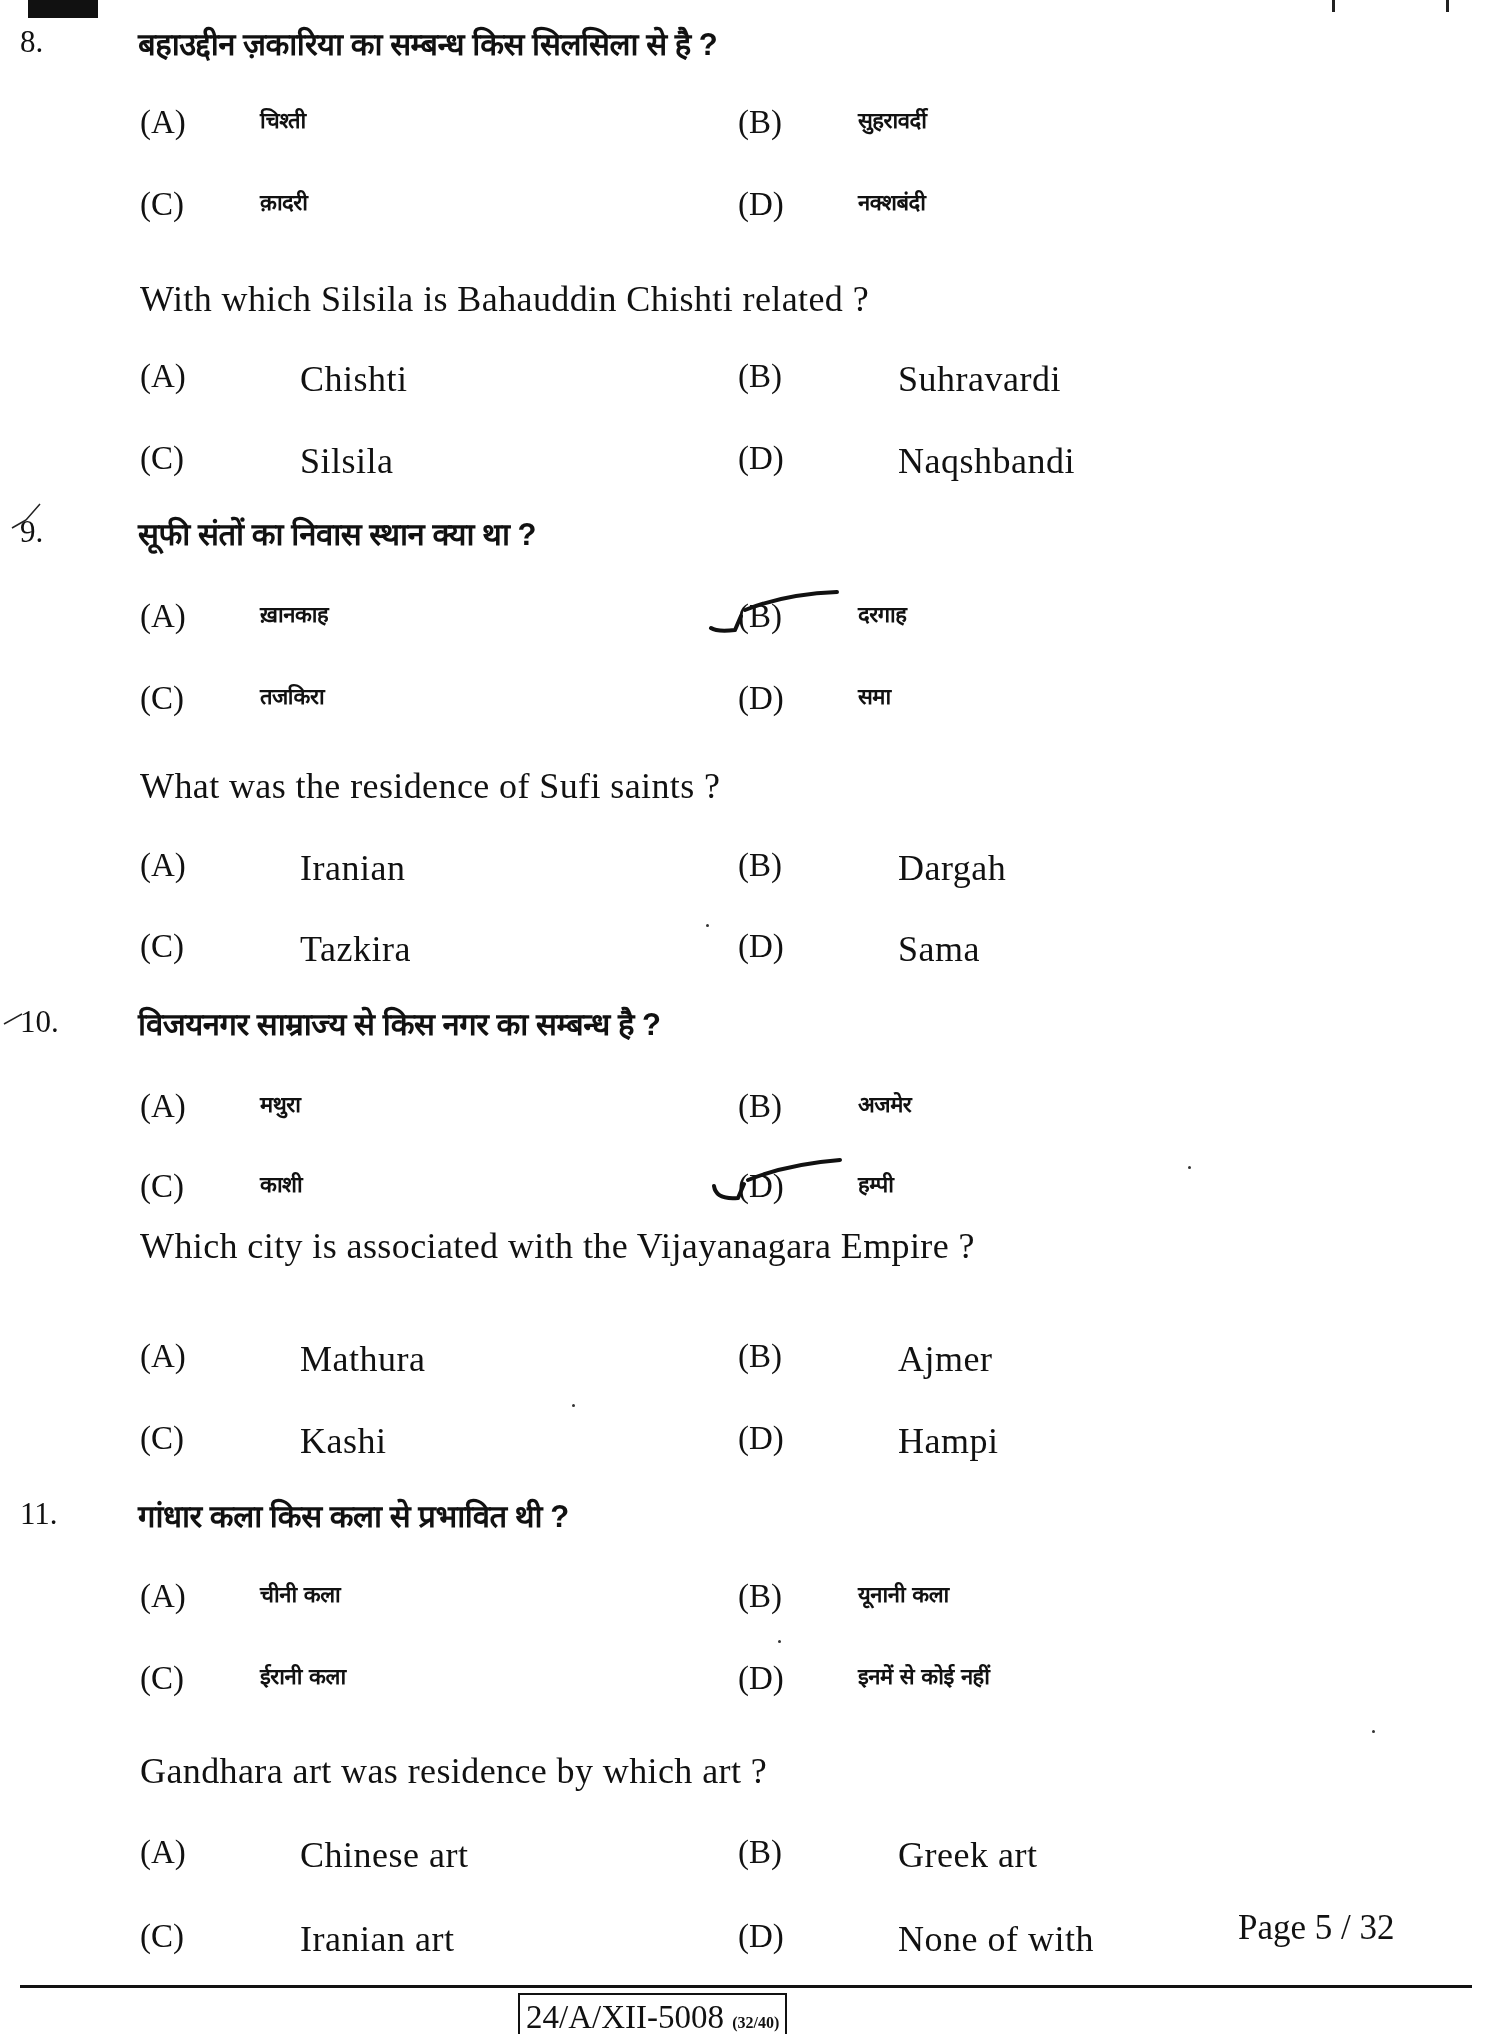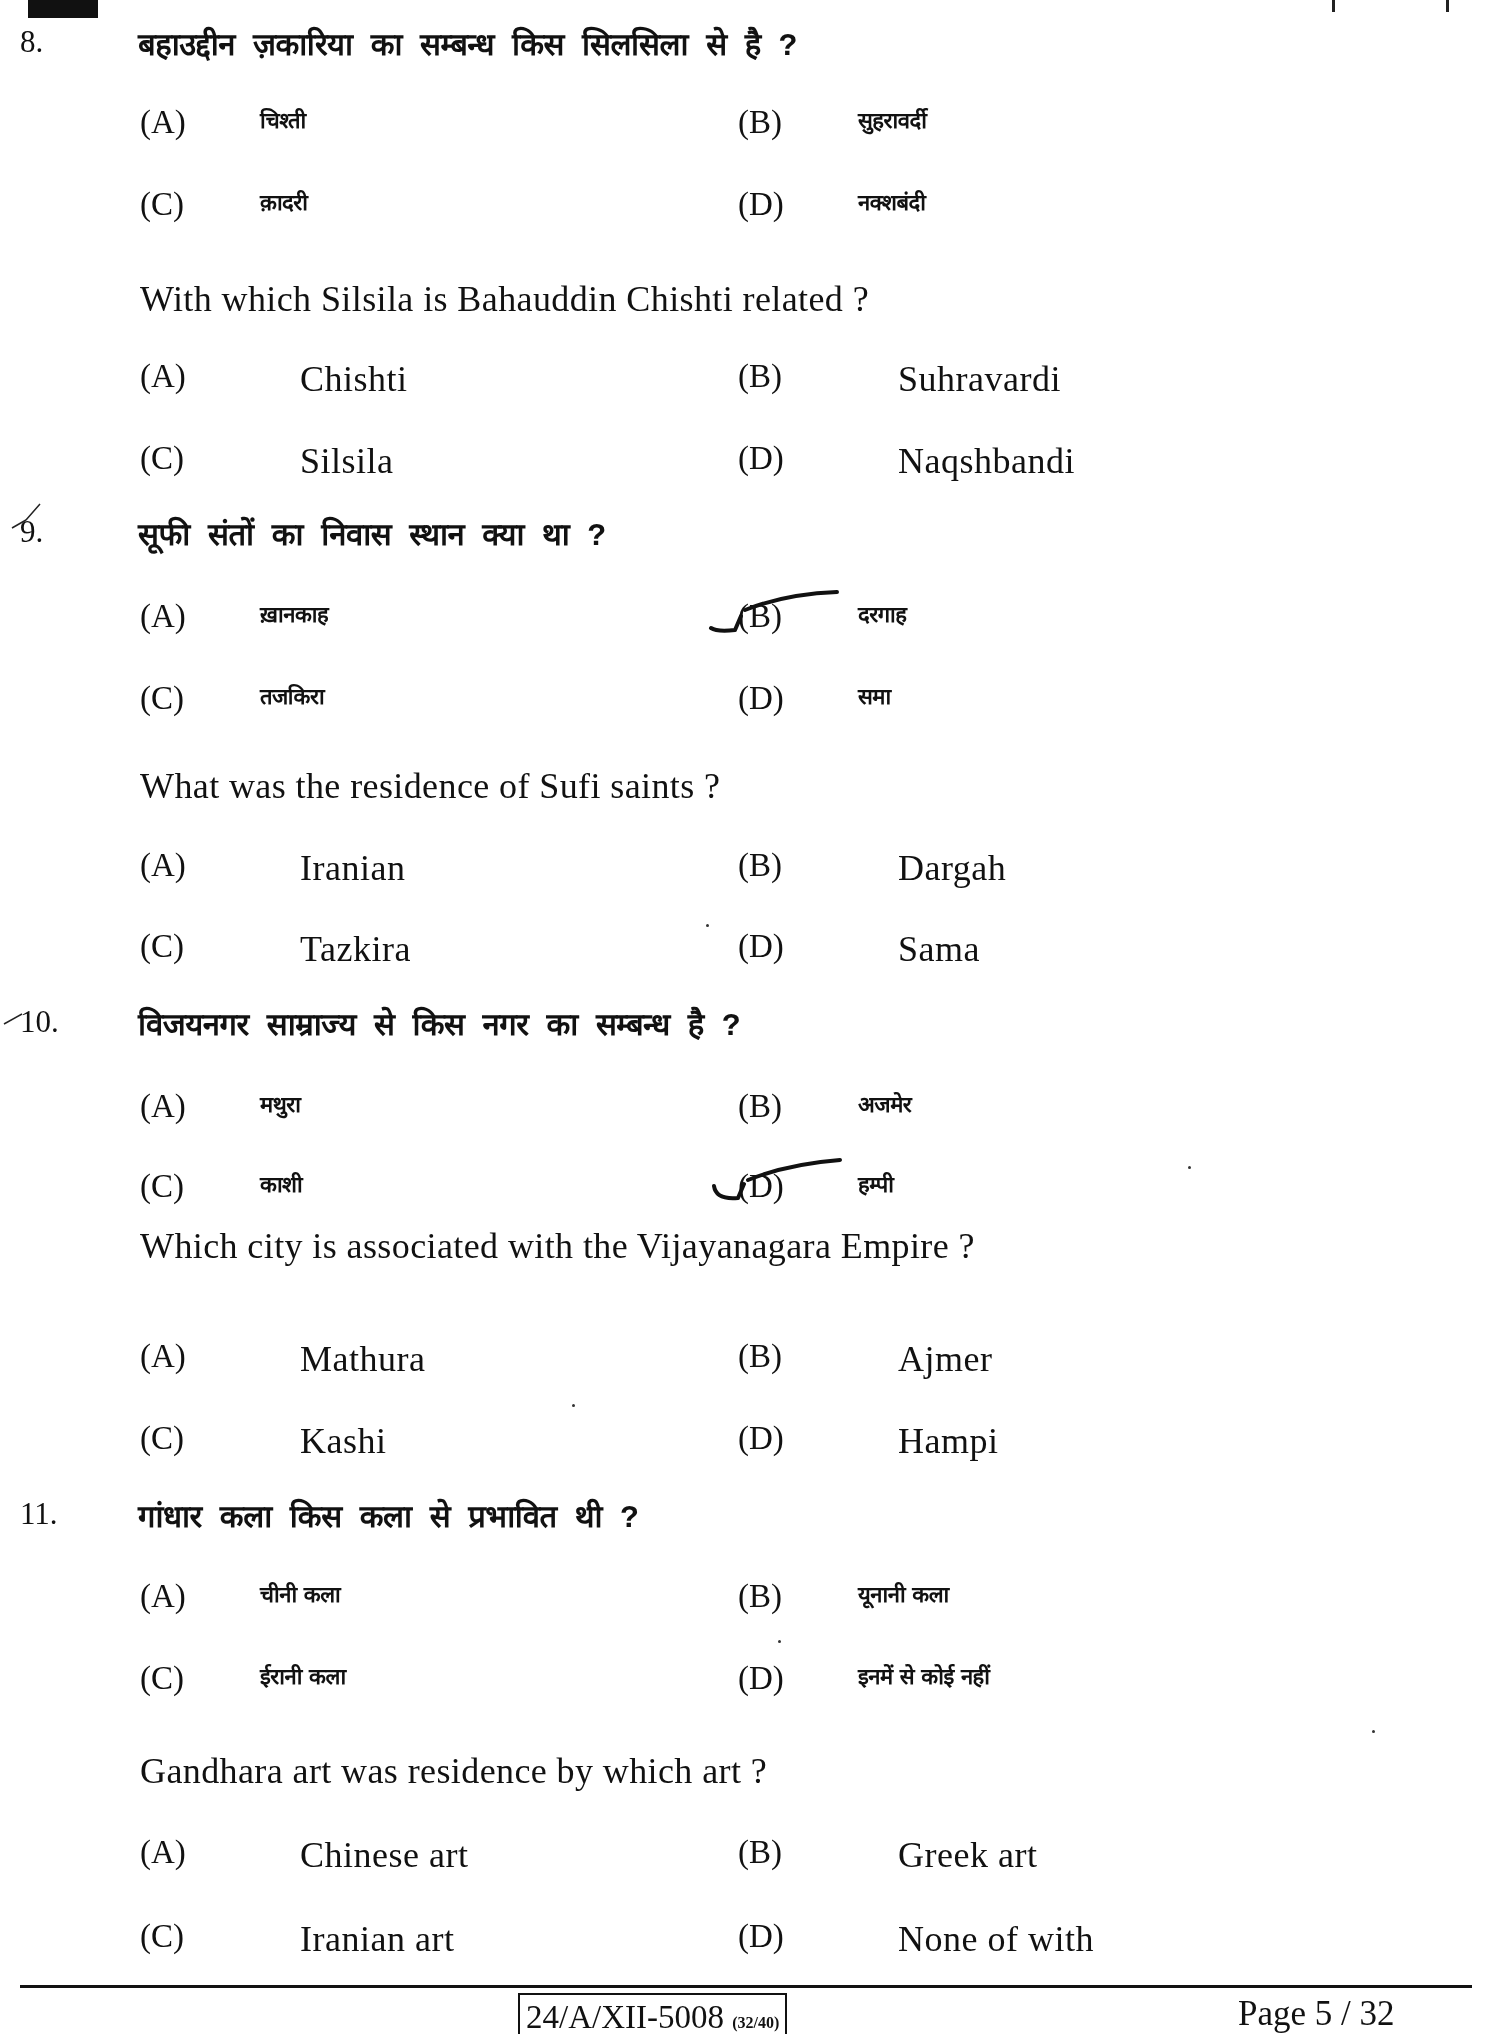--- a/index.html
+++ b/index.html
@@ -3,34 +3,34 @@
 <meta charset="utf-8">
 <style>
   html, body { margin: 0; padding: 0; background: #ffffff; }
   body {
     width: 1505px; height: 2034px; position: relative; overflow: hidden;
     font-family: "DejaVu Serif", "Liberation Serif", serif; color: #111;
   }
   .corner-block { position: absolute; left: 28px; top: 0; width: 70px; height: 18px; background: #111; }
   .corner-tick { position: absolute; top: 0; width: 3px; height: 12px; background: #222; }
   .qnum { position: absolute; left: 20px; font-size: 31px; font-family: "Liberation Serif", serif; }
-  .stem-hi { position: absolute; left: 138px; font-size: 31px; font-weight: bold; font-family: Liberation Mono, monospace; letter-spacing: -0.5px; }
+  .stem-hi { position: absolute; left: 138px; font-size: 31px; font-weight: bold; font-family: Liberation Sans, sans-serif; letter-spacing: -0.5px; }
   .stem-en { position: absolute; left: 140px; font-size: 36px; font-family: "Liberation Serif", serif; letter-spacing: 0.4px; }
   .opt { position: absolute; font-size: 33px; font-family: "Liberation Serif", serif; }
   .opt .lbl { position: absolute; left: 0; white-space: nowrap; }
   .opt .txt { position: absolute; left: 120px; white-space: nowrap; }
   .opt.hi .txt { font-family: "DejaVu Sans", sans-serif; font-weight: bold; font-size: 22px; letter-spacing: -0.5px; }
   .opt.en .txt { font-size: 36px; letter-spacing: 0.5px; margin-left: 40px; }
   .col-l { left: 140px; }
   .col-r { left: 738px; }
   .mark { position: absolute; pointer-events: none; }
   .rule { position: absolute; left: 20px; width: 1452px; height: 3px; background: #111; top: 1985px; }
   .code-box { position: absolute; left: 518px; top: 1993px; border: 2px solid #111; border-bottom: none; padding: 0 6px; height: 41px; font-family: "Liberation Serif", serif; font-size: 33px; line-height: 44px; white-space: nowrap; }
   .code-box .small { font-size: 16px; font-weight: bold; }
-  .page-no { position: absolute; left: 1238px; top: 1994px; font-size: 35px; font-family: "Liberation Serif", serif; white-space: nowrap; }
+  .page-no { position: absolute; left: 1238px; top: 1908px; font-size: 35px; font-family: "Liberation Serif", serif; white-space: nowrap; }
   .speck { position: absolute; width: 3px; height: 3px; background: #333; border-radius: 50%; }
 </style>
 </head>
 <body>
 
 <div class="corner-block"></div>
 <div class="corner-tick" style="left:1332px"></div>
 <div class="corner-tick" style="left:1446px"></div>
 
 <div>

